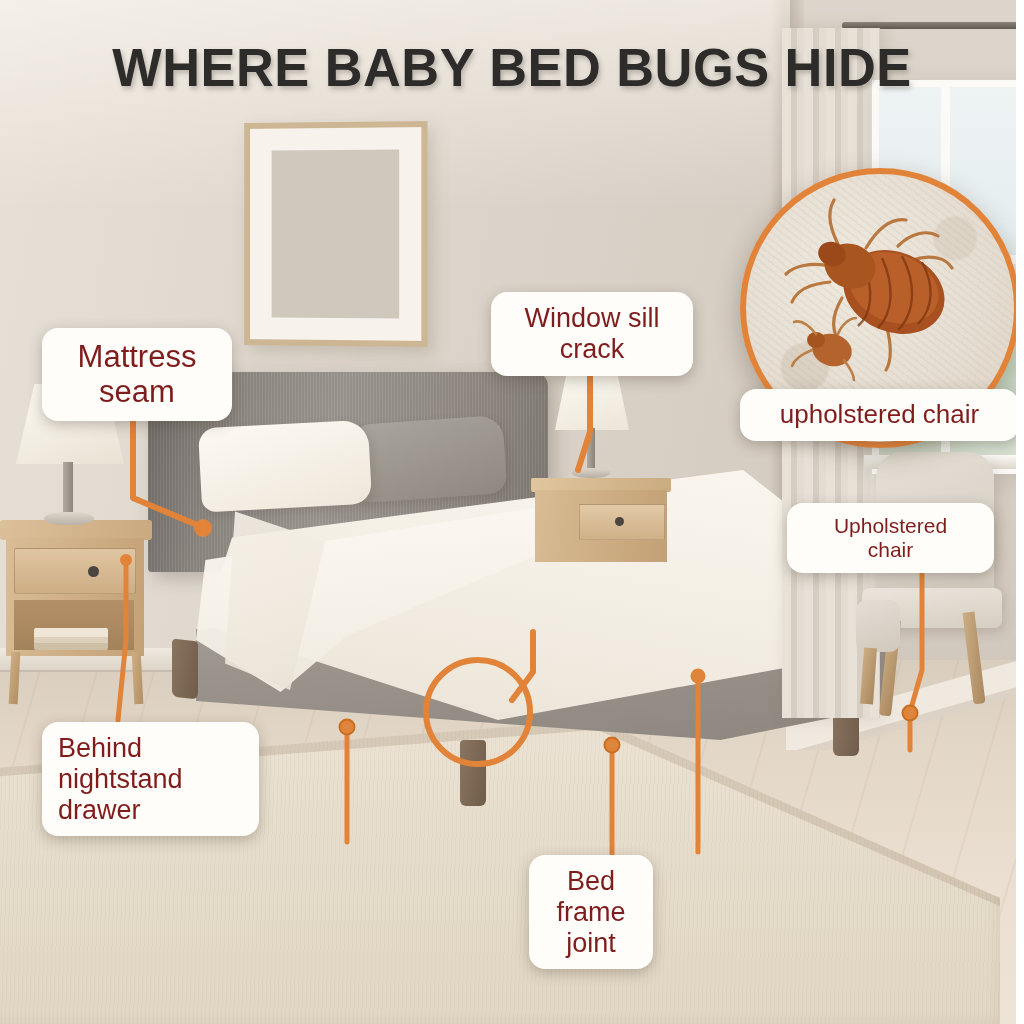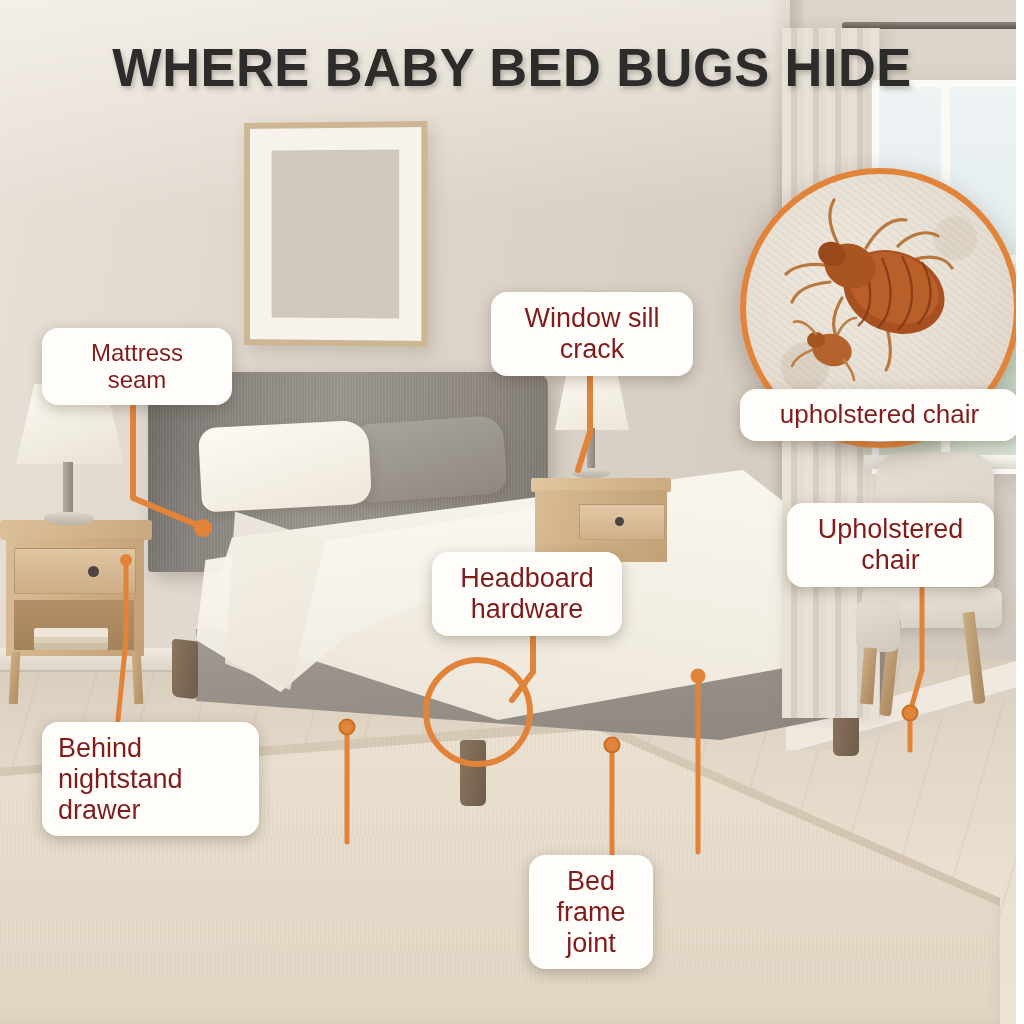--- a/index.html
+++ b/index.html
@@ -249,24 +249,24 @@
   .chip{
     position:absolute;background:#fffdfa;border-radius:16px;
     color:#7f1d1d;font-weight:400;line-height:1.14;
     padding:11px 16px;
     box-shadow:0 4px 14px rgba(70,55,40,.30);
     white-space:pre-line;
   }
   .chip.c-center{text-align:center;}
   .chip.c-left{text-align:left;}
 
-  #lbl-mattress-seam{left:42px;  top:328px; font-size:24px; width:158px;padding-left:16px;}
+  #lbl-mattress-seam{left:42px;  top:328px; font-size:31px; width:158px;padding-left:16px;}
   #lbl-window-sill{  left:491px; top:292px; font-size:27px; width:170px;}
   #lbl-uph-chair-mag{left:740px; top:389px; font-size:26px; width:247px;}
-  #lbl-uph-chair{    left:787px; top:503px; font-size:27px; width:175px;}
+  #lbl-uph-chair{    left:787px; top:503px; font-size:21px; width:175px;}
   #lbl-headboard{    left:432px; top:552px; font-size:27px; width:158px;}
   #lbl-behind-ns{    left:42px;  top:722px; font-size:27px; width:185px;}
   #lbl-boxspring{    left:250px; top:840px; font-size:27px; width:170px;}
   #lbl-bedframe{     left:529px; top:855px; font-size:27px; width:92px;}
   #lbl-carpet-a{     left:812px; top:748px; font-size:27px; width:178px;}
   #lbl-carpet-b{     left:713px; top:852px; font-size:27px; width:198px;}
 
   
   .mag{
     position:absolute;left:740px;top:168px;width:268px;height:268px;
@@ -444,22 +444,20 @@
 seam</div>
 
   <div class="chip c-center" id="lbl-window-sill">Window sill
 crack</div>
 
   <div class="chip c-center" id="lbl-uph-chair-mag">upholstered chair</div>
 
   <div class="chip c-center" id="lbl-uph-chair">Upholstered
 chair</div>
 
-  <div class="chip c-center" id="lbl-headboard">Headboard
-hardware</div>
 
   <div class="chip c-left" id="lbl-behind-ns">Behind
 nightstand
 drawer</div>
 
 
   <div class="chip c-center" id="lbl-bedframe">Bed
 frame
 joint</div>
 

